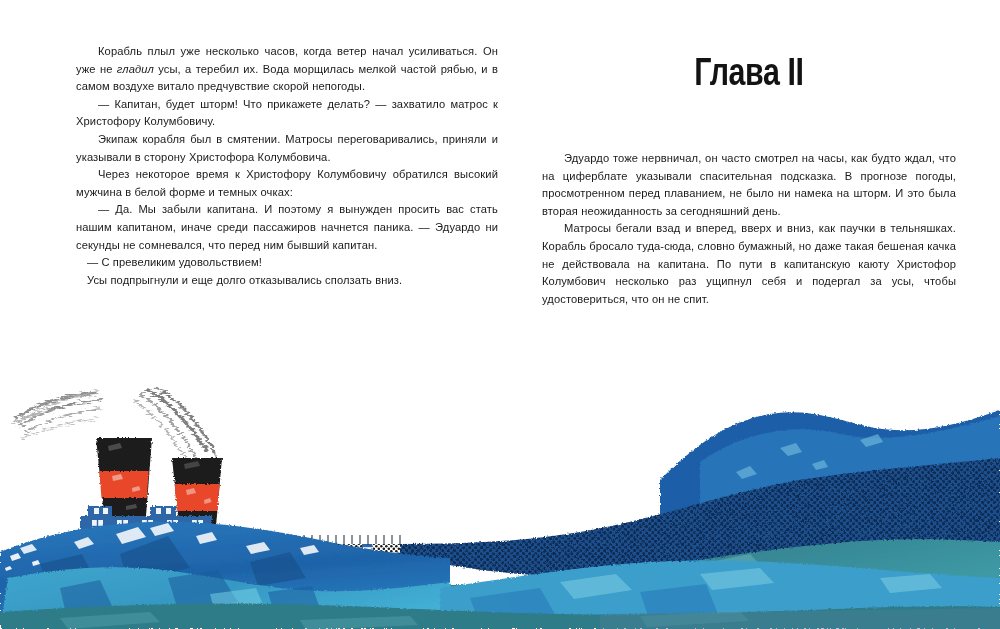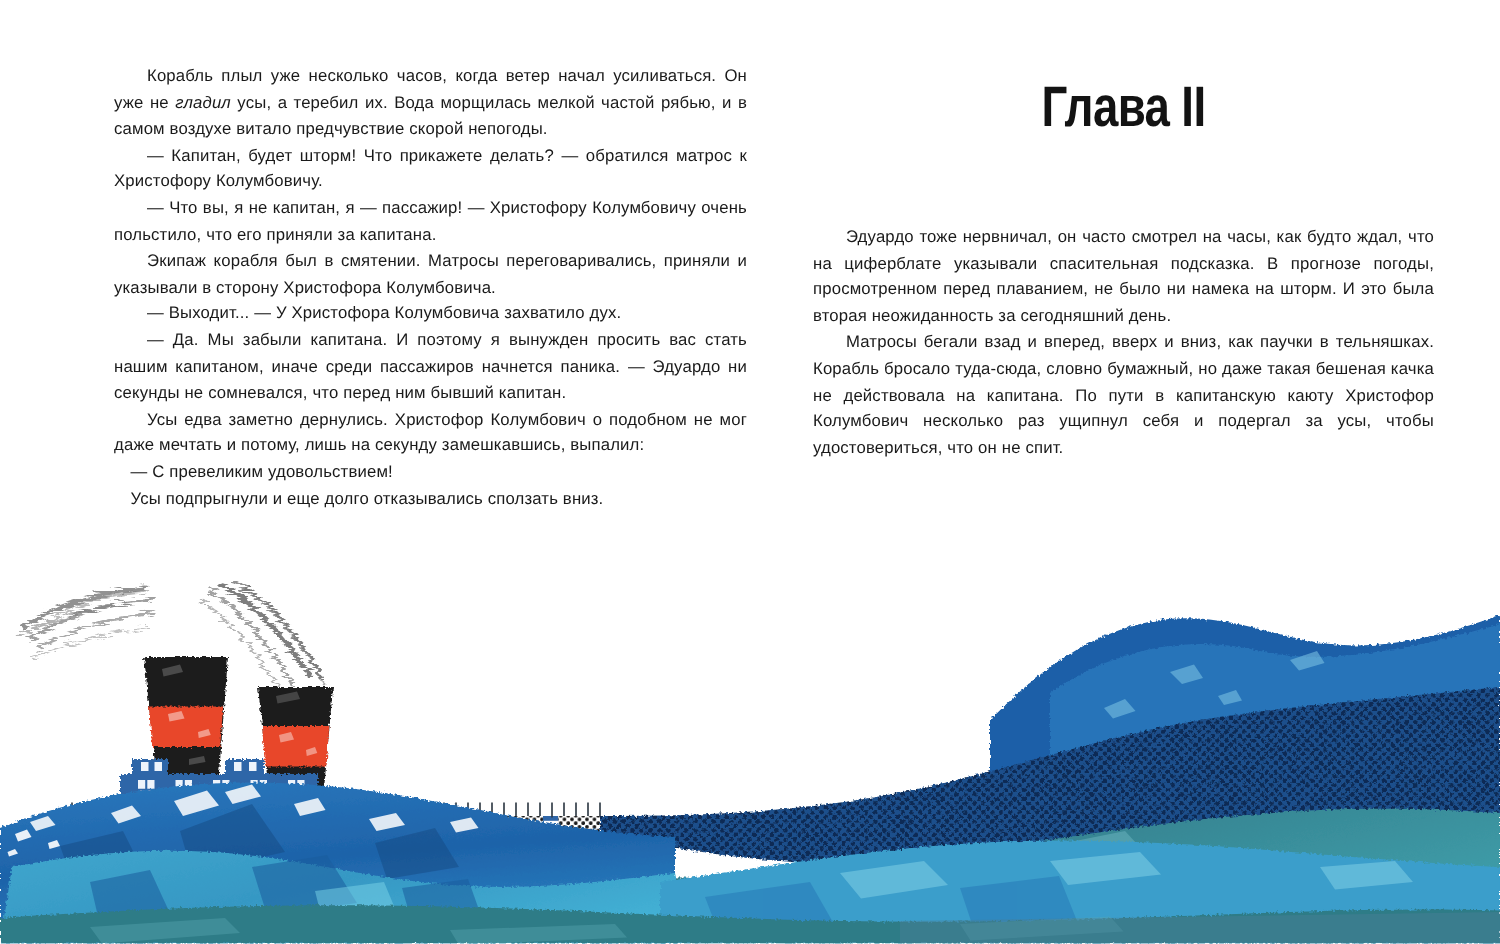--- a/index.html
+++ b/index.html
@@ -69,26 +69,24 @@
   #illus svg { display: block; width: 1000px; height: 299px; }
 </style>
 </head>
 <body>
 
 <div id="spread">
 
   <div class="page left">
     <div class="textcol l">
       <p><span>Корабль плыл уже несколько часов, когда ветер начал усили­ваться. Он уже не <em>гладил</em> усы, а теребил их. Вода морщилась мел­кой частой рябью, и в самом воздухе витало предчувствие скорой непогоды.</span></p>
-      <p><span>— Капитан, будет шторм! Что прикажете делать? — обратился матрос к Христофору Колумбовичу.</span></p>
-      <p><span>— Что вы, я не капитан, я — пассажир! — Христофору Колумбови­чу очень польстило, что его приняли за капитана.</span></p>
+      <p><span>— Капитан, будет шторм! Что прикажете делать? — захватило матрос к Христофору Колумбовичу.</span></p>
       <p><span>Экипаж корабля был в смятении. Матросы переговаривались, приняли и указывали в сторону Христофора Колумбовича.</span></p>
-      <p><span>— Выходит... — У Христофора Колумбовича захватило дух.</span></p>
+      <p><span>Через некоторое время к Христофору Колумбовичу обратился высокий мужчина в белой форме и темных очках:</span></p>
       <p><span>— Да. Мы забыли капитана. И поэтому я вынужден просить вас стать нашим капитаном, иначе среди пассажиров начнется паника. — Эдуардо ни секунды не сомневался, что перед ним бывший капитан.</span></p>
-      <p><span>Усы едва заметно дернулись. Христофор Колумбович о подоб­ном не мог даже мечтать и потому, лишь на секунду замешкавшись, выпалил:</span></p>
       <p class="noind"><span>— С превеликим удовольствием!</span></p>
       <p class="noind"><span>Усы подпрыгнули и еще долго отказывались сползать вниз.</span></p>
     </div>
   </div>
 
   <div class="page right">
   </div>
   <div class="chapter-title">Глава II</div>
   <div class="textcol r">
     <p><span>Эдуардо тоже нервничал, он часто смотрел на часы, как будто ждал, что на циферблате указывали спасительная подсказка. В про­гнозе погоды, просмотренном перед плаванием, не было ни намека на шторм. И это была вторая неожиданность за сегодняшний день.</span></p>

